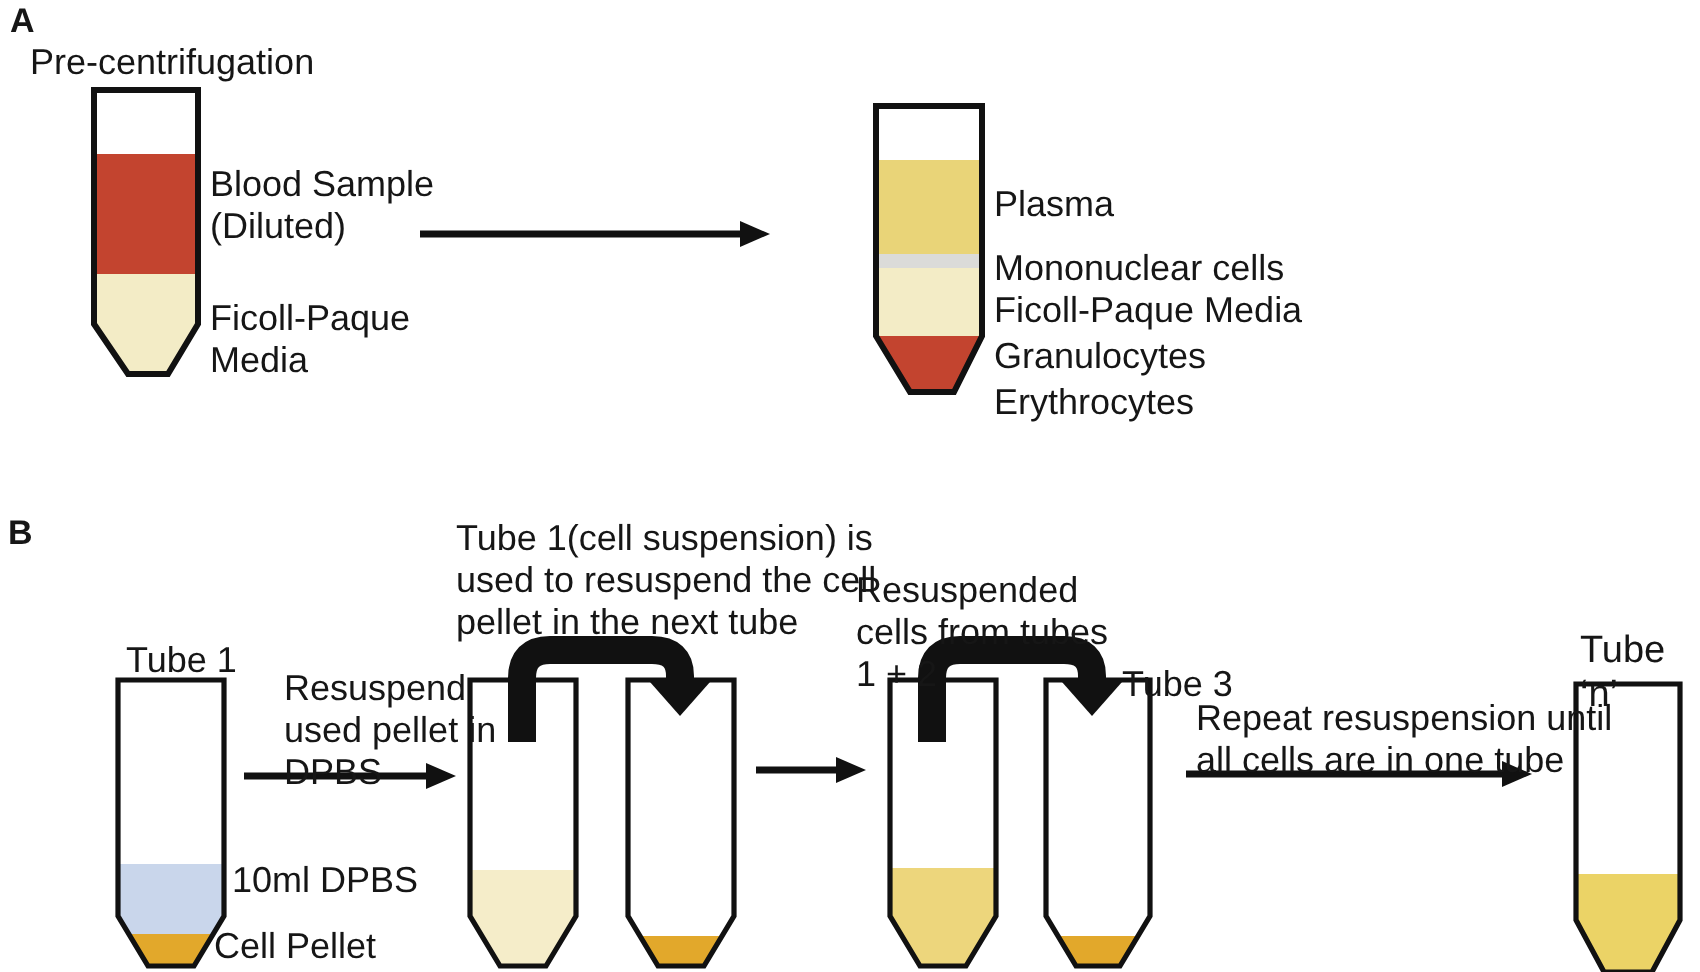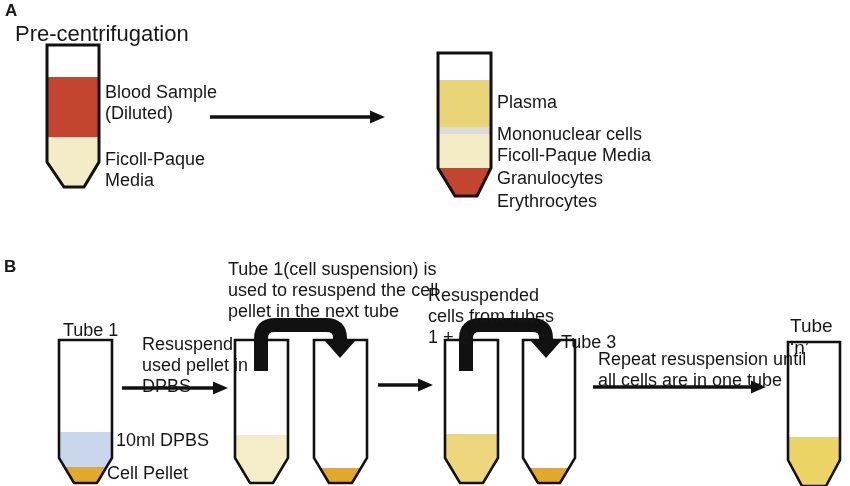--- a/index.html
+++ b/index.html
@@ -11,21 +11,21 @@
     font-family:"Liberation Sans", sans-serif;
   }
   #diagram-svg{position:absolute;left:0;top:0;}
   .lbl{
     position:absolute;
     font-size:18px;
     line-height:1.16;
     color:#161616;
     white-space:pre-line;
   }
-  .title{font-size:22px;line-height:1.1;}
+  .title{font-size:18px;line-height:1.1;}
   .tag{font-size:17px;font-weight:bold;}
   .lh-lg{line-height:1.3;}
   .sz-15{font-size:19px;}
   
   .f-white{fill:#ffffff;}
   .f-red{fill:var(--blood_red);}
   .f-plasma{fill:var(--plasma_yellow);}
   .f-cream{fill:var(--ficoll_cream);}
   .f-gray{fill:var(--mononuclear_gray);}
   .f-blue{fill:var(--dpbs_blue);}

